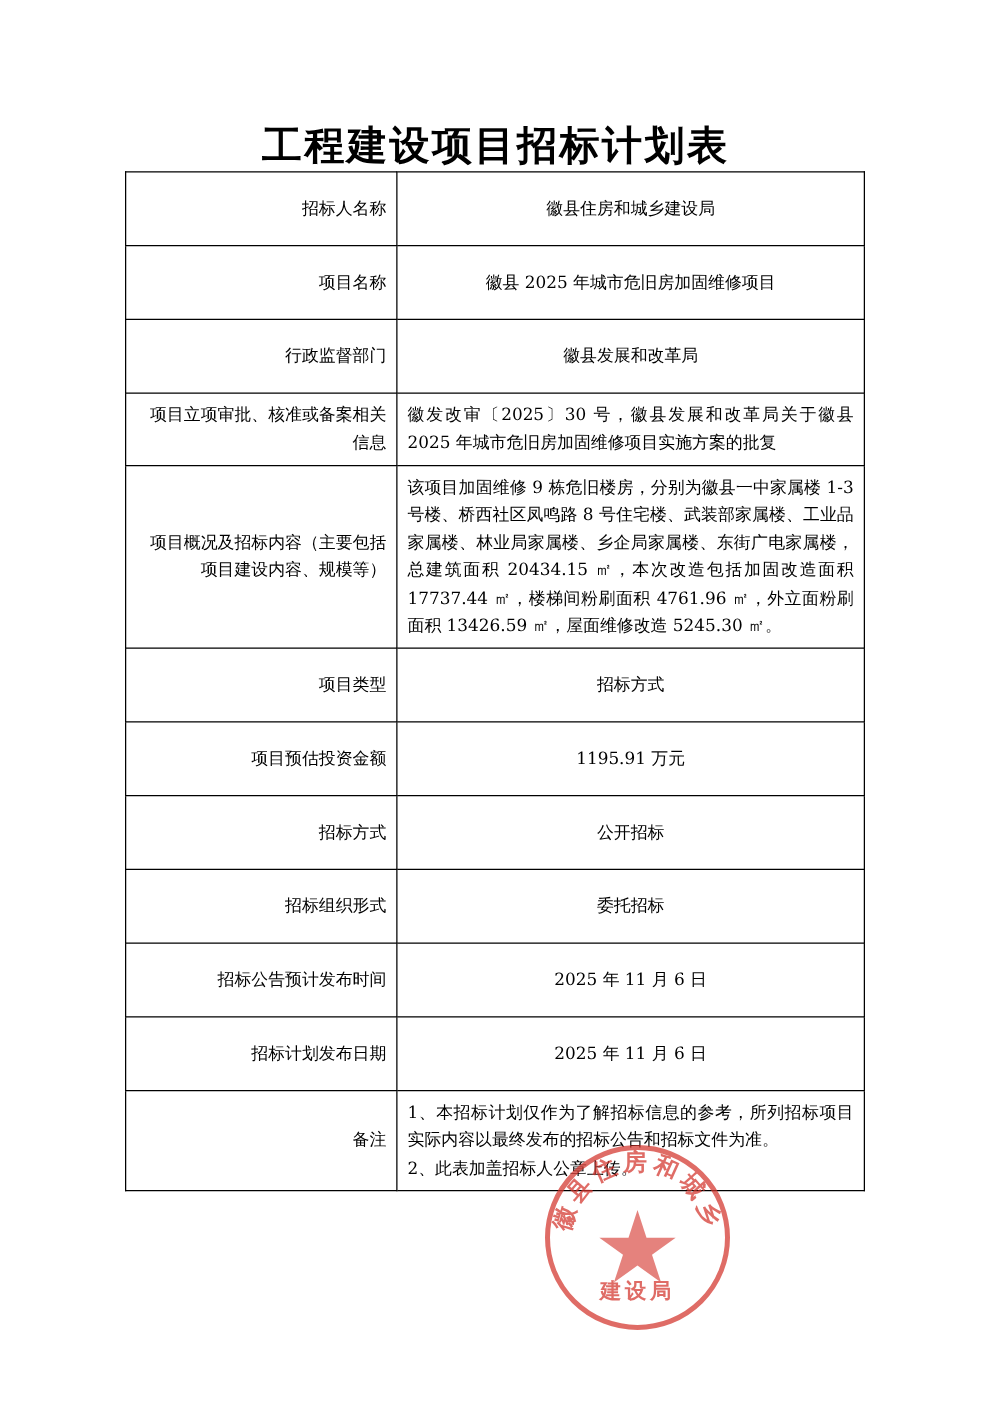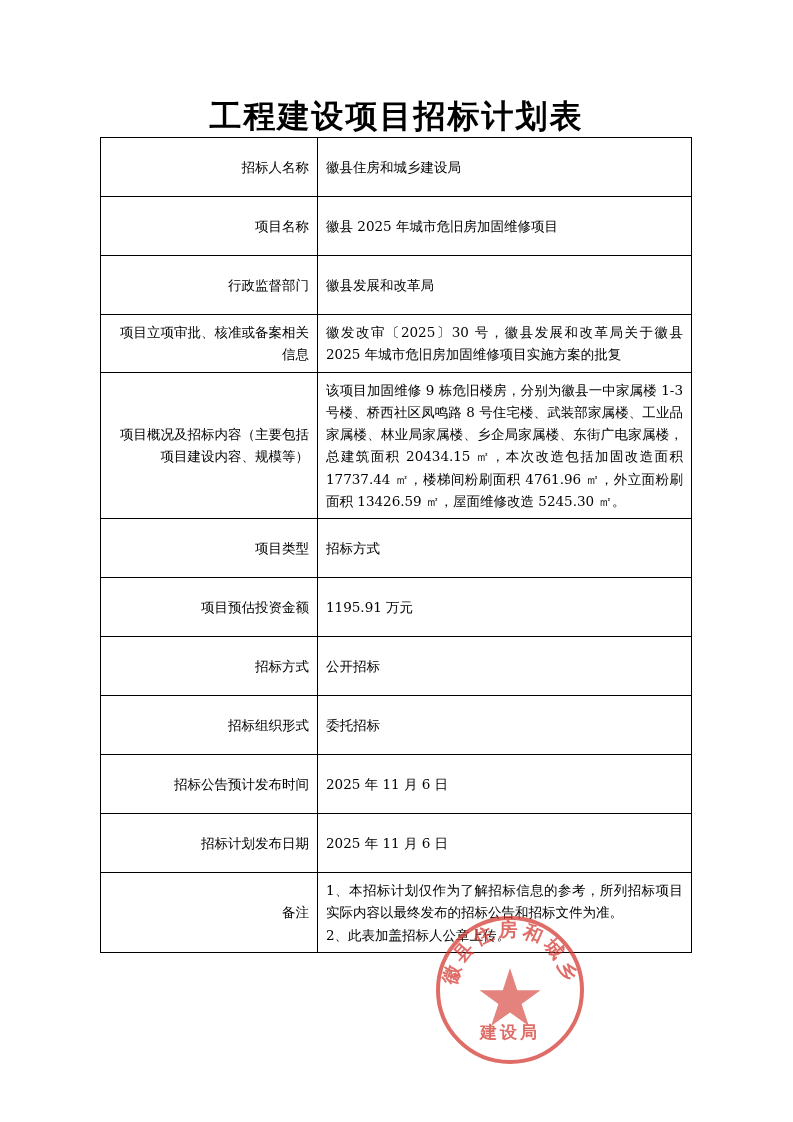--- a/index.html
+++ b/index.html
@@ -46,21 +46,21 @@
     line-height: 1.65;
     padding: 6px 8px;
     vertical-align: middle;
   }
   td.label {
     width: 200px;
     text-align: right;
     padding: 6px 10px;
   }
   td.value {
-    text-align: left;
+    text-align: center;
   }
   td.value-justify {
     text-align: justify;
     text-justify: inter-ideograph;
     padding: 8px 12px 8px 12px;
   }
   .row-med td { height: 46px; }
   .signature-block {
     position: absolute;
     left: 100px;

